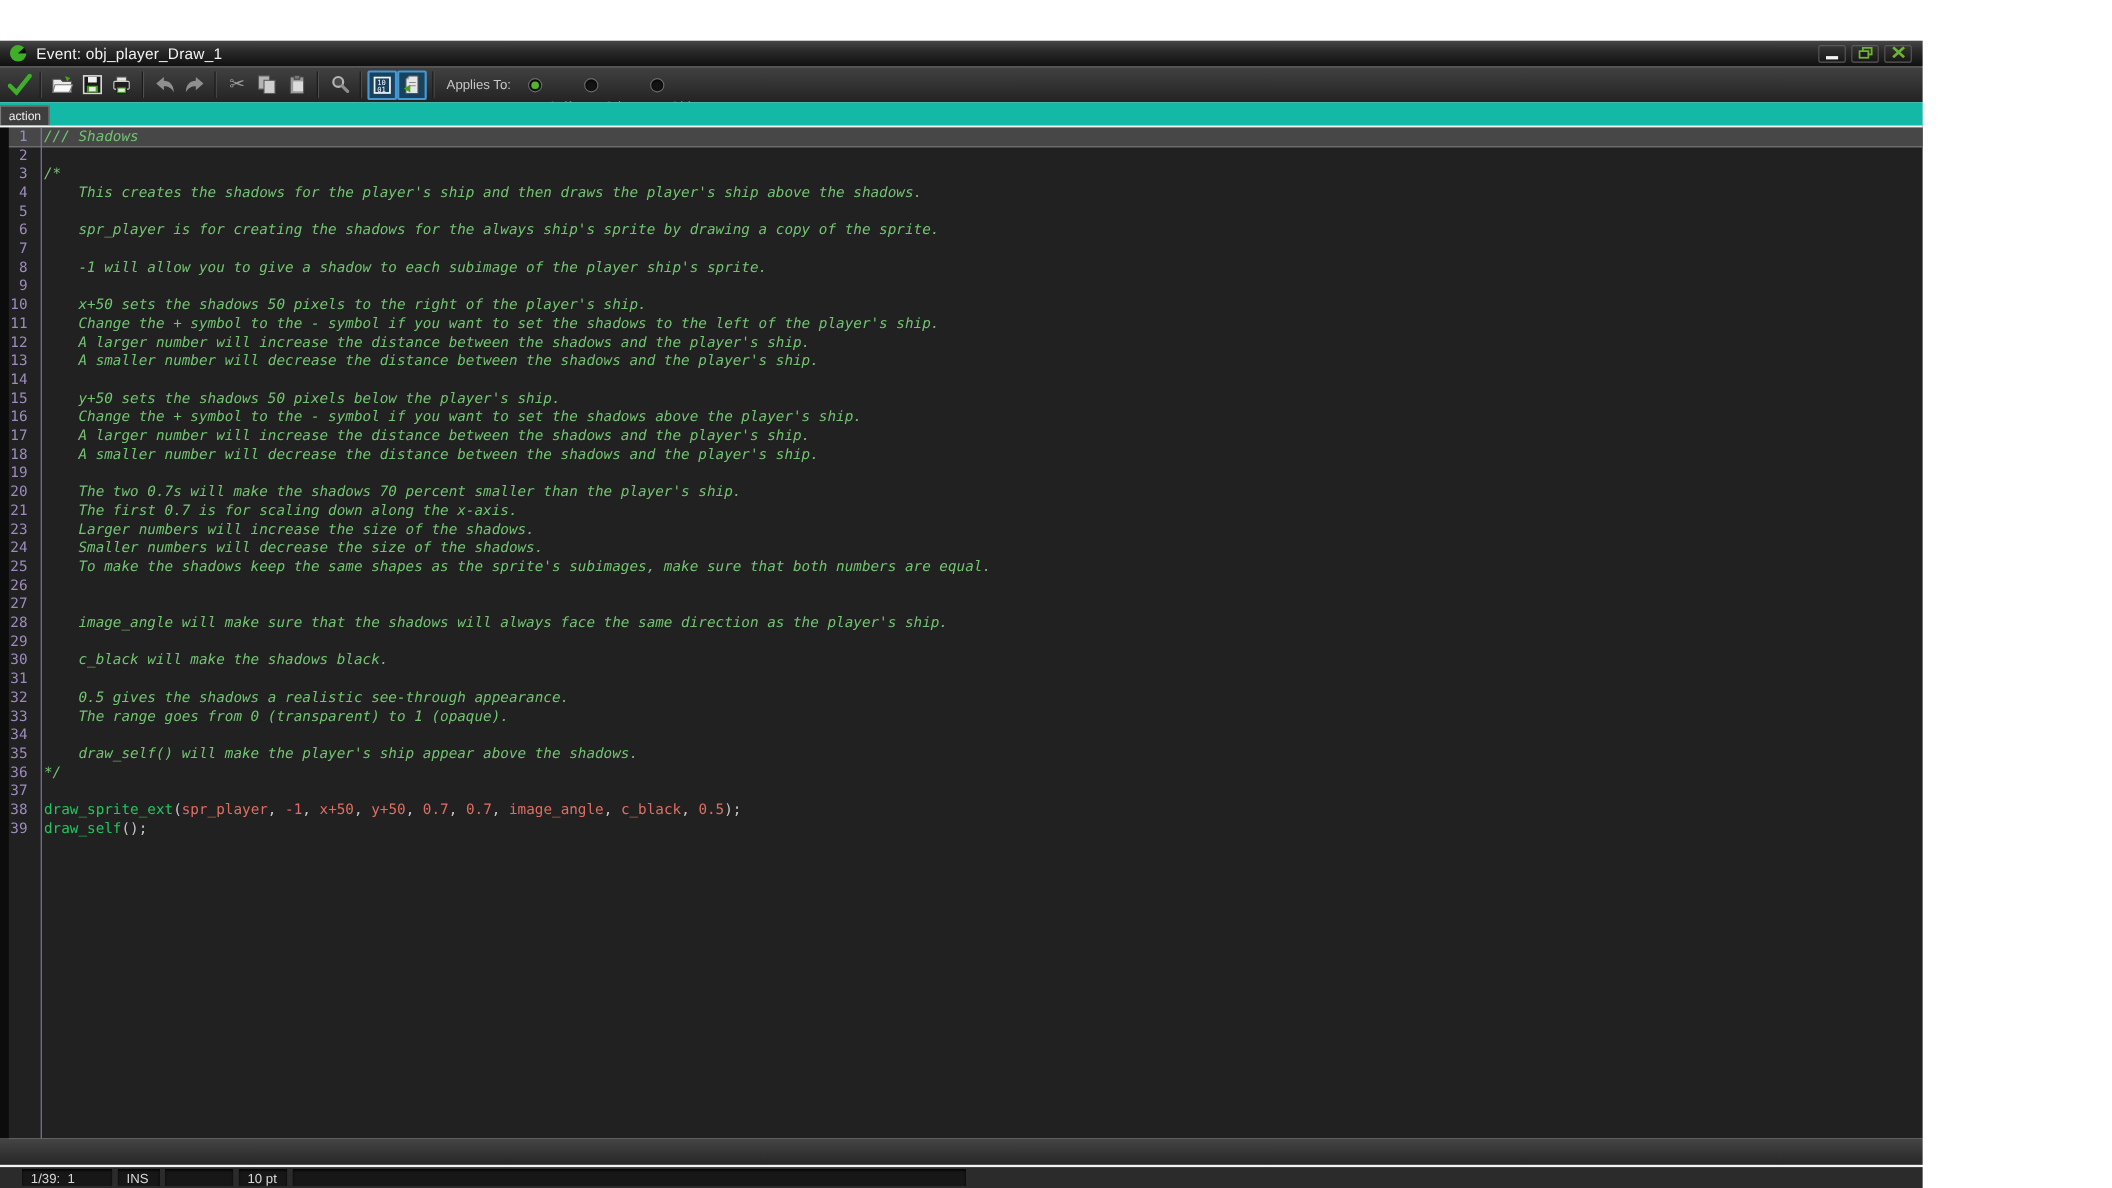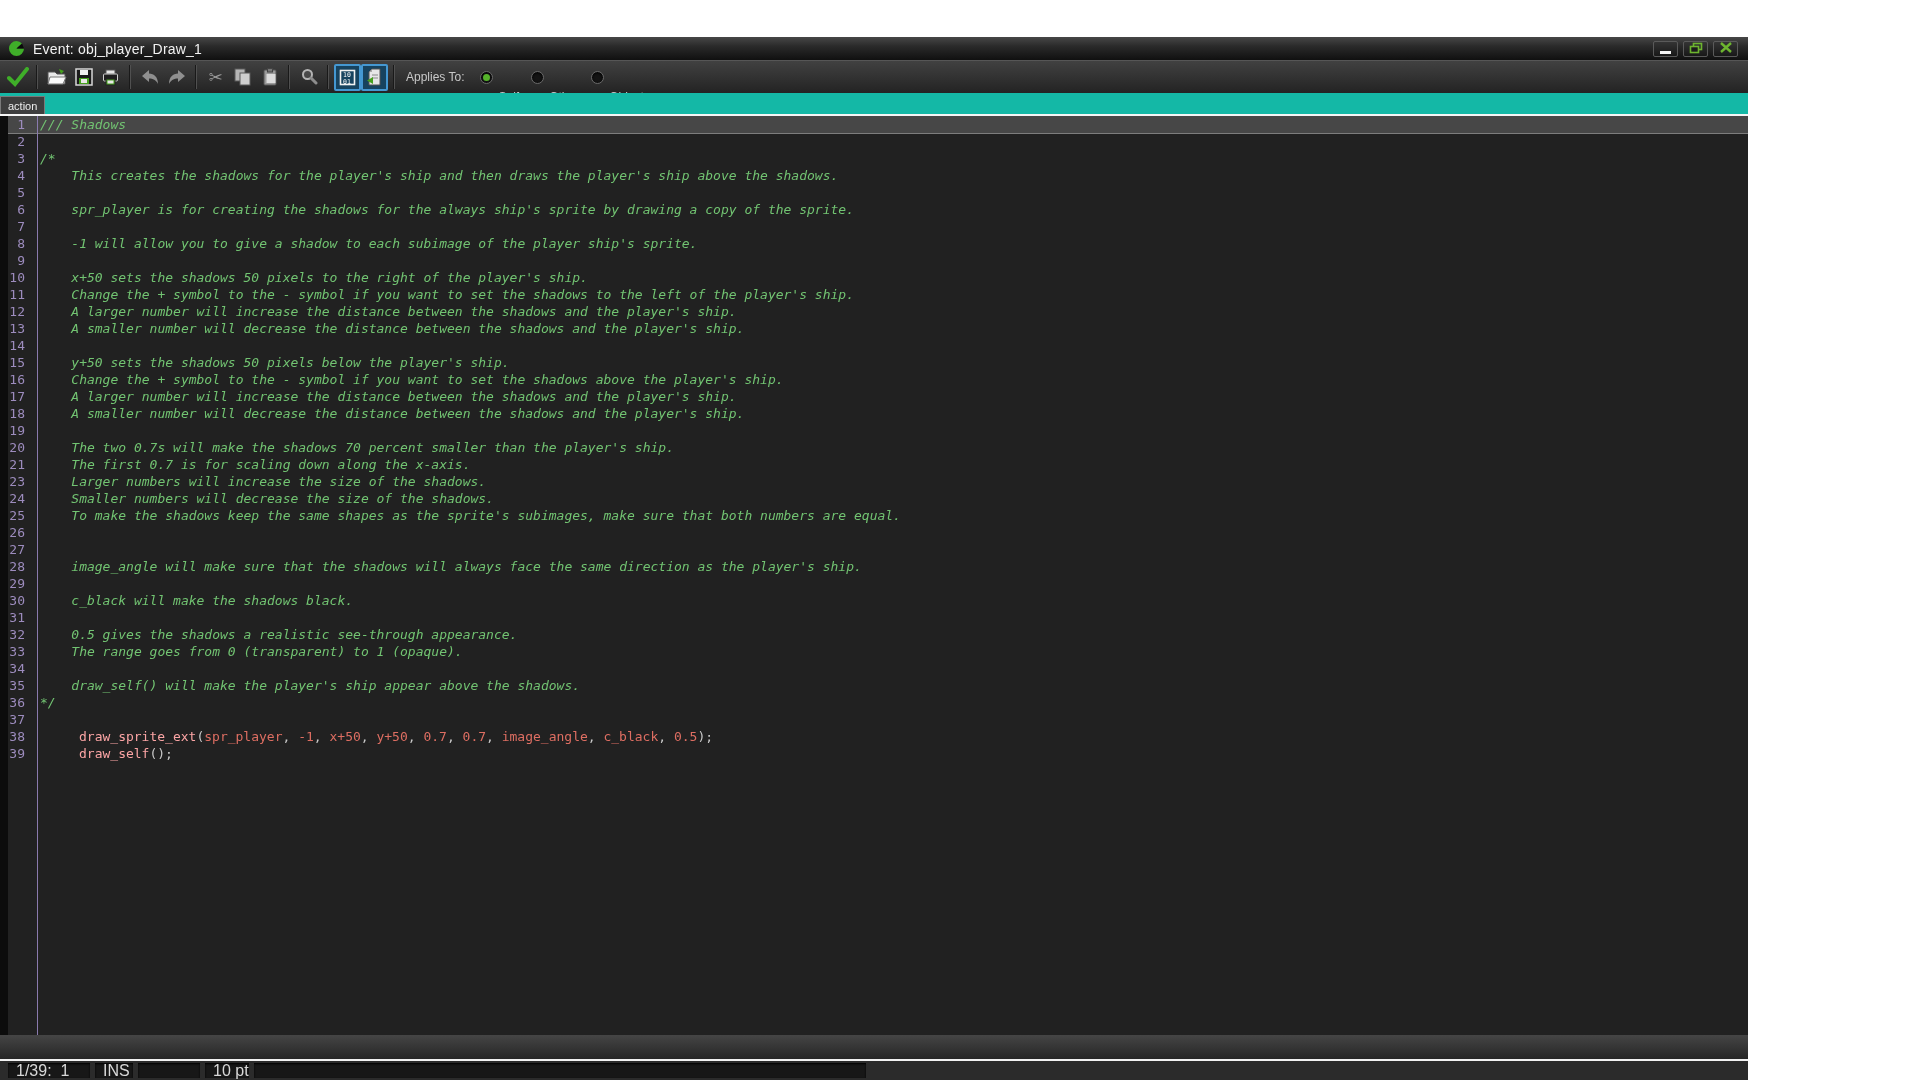--- a/index.html
+++ b/index.html
@@ -52,29 +52,29 @@
             border-top:2px solid #f5f5f5;
             font-family:"DejaVu Sans Mono", monospace; font-size:13px; }
   .black-strip { position:absolute; left:0; top:0; width:8px; height:100%; background:#0c0c0c; z-index:2; }
   .gutter-sep { position:absolute; left:37px; top:0; width:1px; height:100%; background:#8a7aae; z-index:3; }
   .lines { position:relative; z-index:1; }
   .row { display:flex; height:17px; line-height:17px; white-space:pre; }
   .row.current { background:#474747; box-shadow:0 1px 0 0 #7d7d7d; }
   .num { width:31px; flex:none; text-align:right; padding-right:6px; color:#9d8cbe; }
   .code { margin-left:9px; white-space:pre; }
   .cm { color:#72c472; font-style:italic; }
-  .fn { color:#fca5a5;margin-left:39px; }
+  .fn { color:#22c55e; }
   .ar { color:#de6e62; }
   .pu { color:#c9c9c9; }
 
   
   .bottom-strip { height:24px; background:linear-gradient(#454545,#262626); }
   .white-line { height:2px; background:#f2f2f2; }
   .statusbar { height:19px; background:#2b2b2b; display:flex; align-items:center;
-               padding-left:8px; gap:5px; font-size:16px; color:#d8d8d8; }
+               padding-left:20px; gap:5px; font-size:12px; color:#d8d8d8; }
   .seg { background:#171717; height:15px; display:flex; align-items:center; padding:0 8px;
          box-shadow: inset 0 1px 2px #000; white-space:pre; flex:none; }
   .seg.s1 { width:82px; } .seg.s2 { width:38px; } .seg.s3 { width:62px; }
   .seg.s4 { width:44px; } .seg.s5 { width:612px; }
 </style>
 </head>
 <body>
 
 <div class="screen">
 

